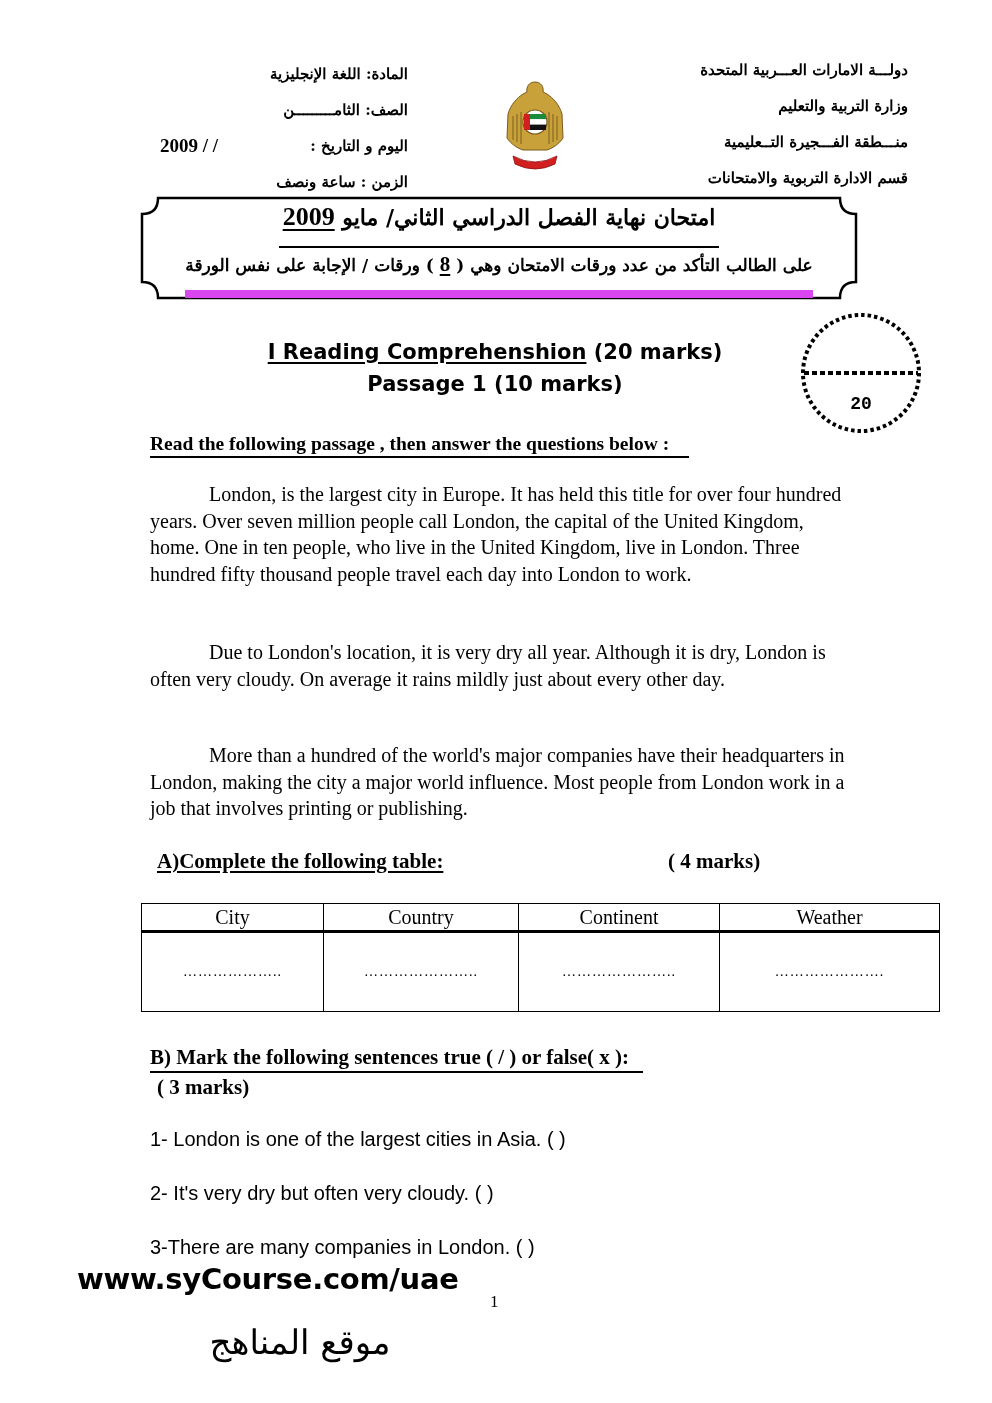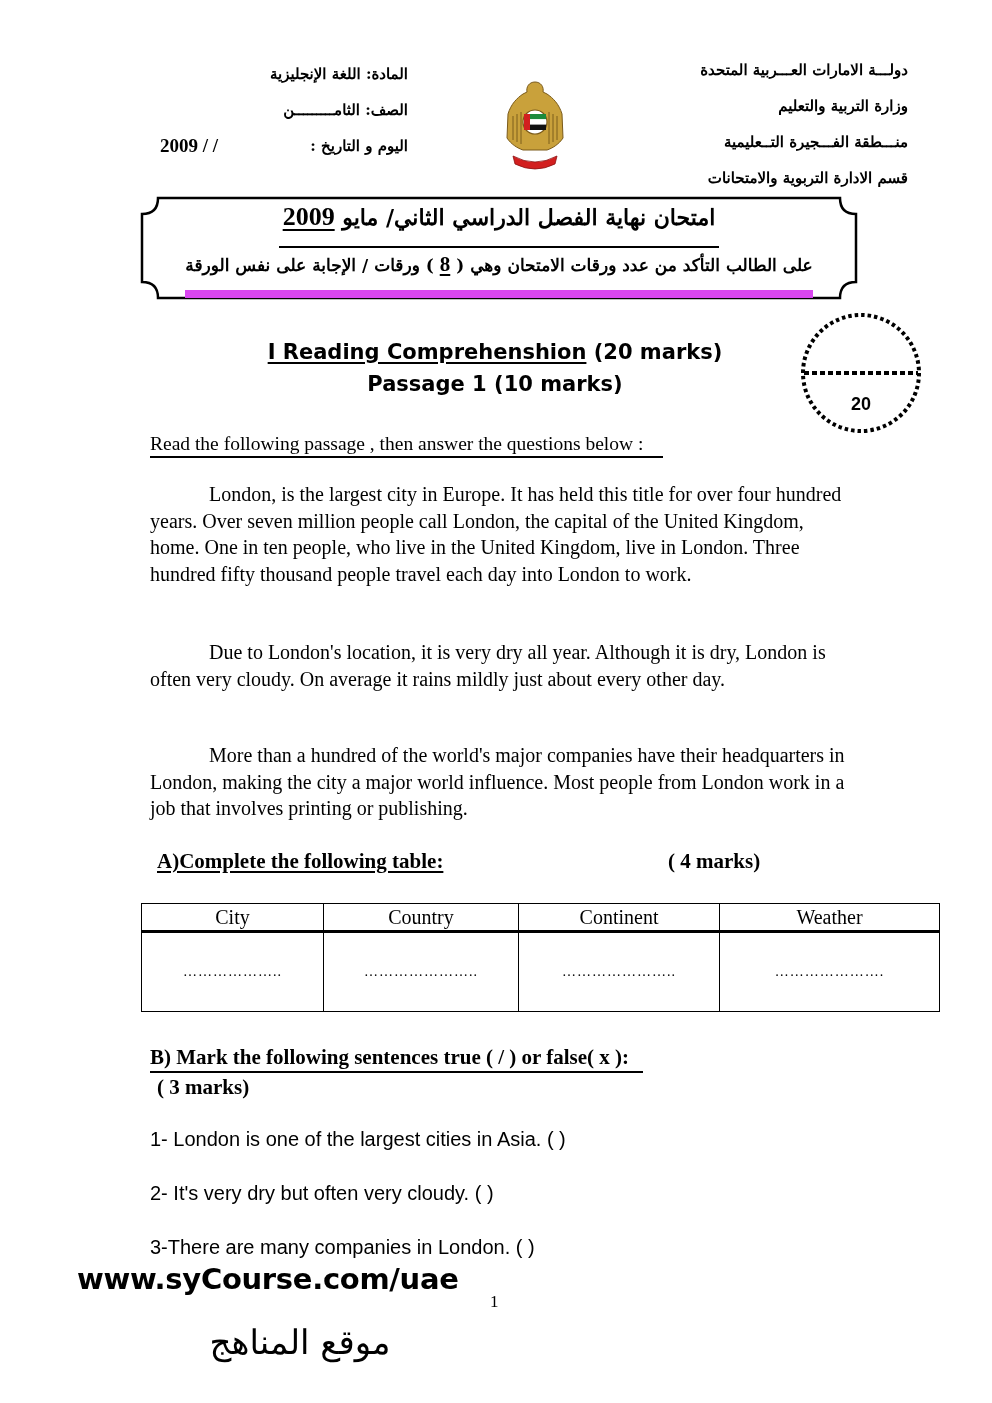--- a/index.html
+++ b/index.html
@@ -29,23 +29,23 @@
     .frame-sub { position: absolute; left: 10px; right: 10px; top: 56px; text-align: center; font-size: 17px; }
     .frame-sub .inner { display: inline-block; border-bottom: 8px solid #d946ef; padding-bottom: 13px; }
     .frame-sub .num { font-family: "Liberation Serif", serif; font-weight: bold; font-size: 21px; text-decoration: underline; text-underline-offset: 3px; }
 
     
     .sec-title { left: 150px; width: 690px; top: 336px; text-align: center; font-family: "DejaVu Sans", sans-serif; font-weight: bold; font-size: 21px; line-height: 32px; }
     .sec-title .u { text-decoration: underline; text-underline-offset: 3px; }
 
     
     .score { left: 800px; top: 312px; width: 122px; height: 122px; }
-    .score .val { position: absolute; left: 0; right: 0; top: 82px; text-align: center; font-family: Liberation Sans, sans-serif; font-weight: bold; font-size: 18px; }
+    .score .val { position: absolute; left: 0; right: 0; top: 82px; text-align: center; font-family: Liberation Mono, monospace; font-weight: bold; font-size: 18px; }
 
-    .instr { left: 150px; top: 432px; font-family: "Liberation Serif", serif; font-weight: normal; font-size: 19.5px; border-bottom: 2px solid #000; padding-right: 20px; line-height: 24px; }
+    .instr { left: 150px; top: 432px; font-family: "Liberation Serif", serif; font-weight: bold; font-size: 19.5px; border-bottom: 2px solid #000; padding-right: 20px; line-height: 24px; }
 
     .passage { left: 150px; width: 700px; font-family: "Liberation Serif", serif; font-size: 20px; line-height: 26.6px; }
     .passage p { margin: 0; text-indent: 59px; }
     .p1 { top: 481px; }
     .p2 { top: 639px; }
     .p3 { top: 742px; }
 
     .qA { left: 157px; top: 849px; font-family: "Liberation Serif", serif; font-weight: bold; font-size: 21px; }
     .qA .u { text-decoration: underline; text-underline-offset: 3px; }
     .qA-marks { left: 668px; top: 849px; font-family: "Liberation Serif", serif; font-weight: bold; font-size: 21px; }
@@ -103,20 +103,23 @@
   <div class="row">
       <span class="lbl">المادة: اللغة الإنجليزية</span>
     </div>
   <div class="row">
       <span class="lbl">الصف: الثامـــــــــن</span>
     </div>
   <div class="row">
     <span class="lbl">اليوم و التاريخ :</span>
     <span class="date-val">2009 /  /</span>
   </div>
+  <div class="row">
+      <span class="lbl">الزمن : ساعة ونصف</span>
+    </div>
 </div>
 
 <div class="abs frame">
   <svg width="718" height="104" viewBox="0 0 718 104">
     <path d="M18 2 L700 2 Q700 18 716 18 L716 86 Q700 86 700 102 L18 102 Q18 86 2 86 L2 18 Q18 18 18 2 Z" fill="none" stroke="#000" stroke-width="2.5"></path>
   </svg>
   <div class="ar frame-title">
     <span class="inner"><span>امتحان نهاية الفصل الدراسي الثاني/ مايو</span> <span class="year">2009</span></span>
   </div>
   <div class="ar frame-sub">

